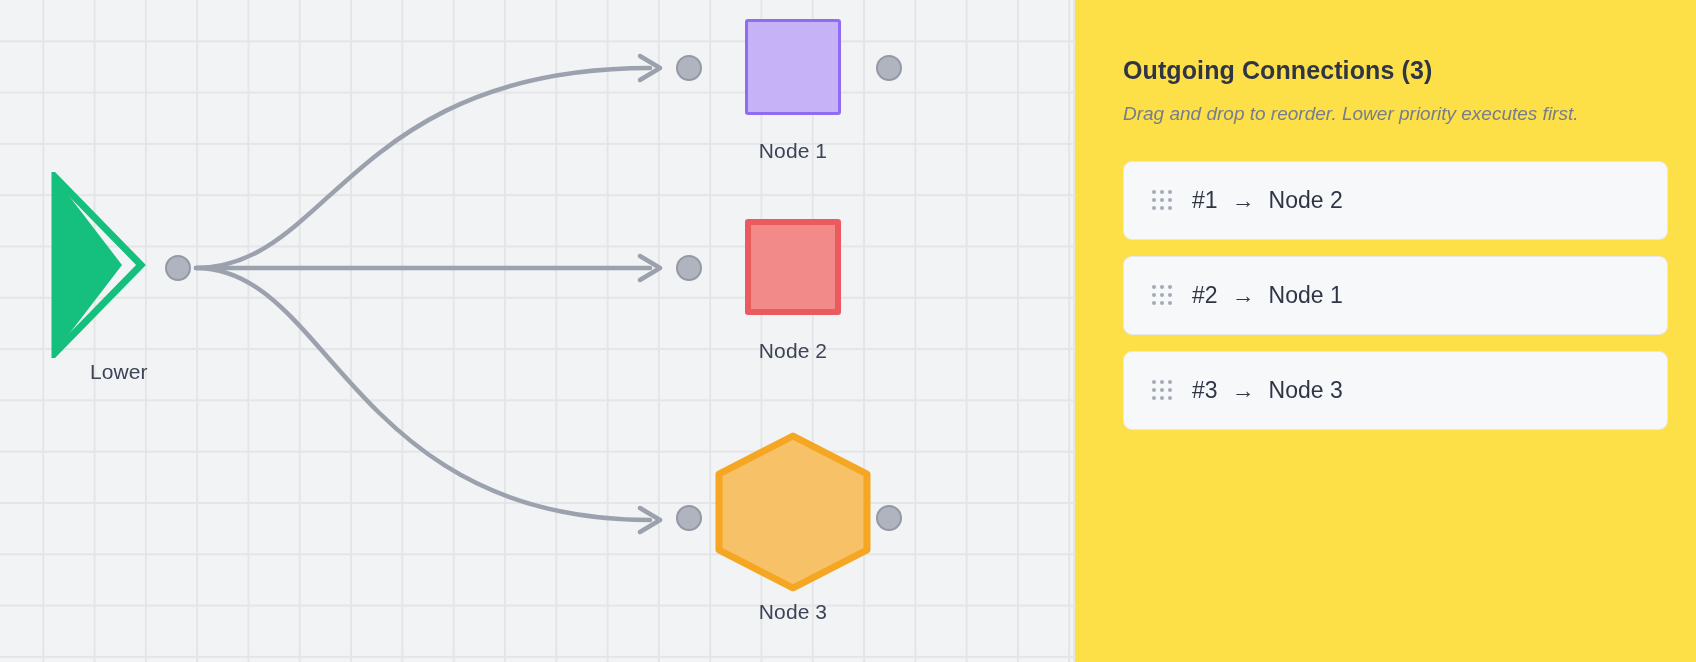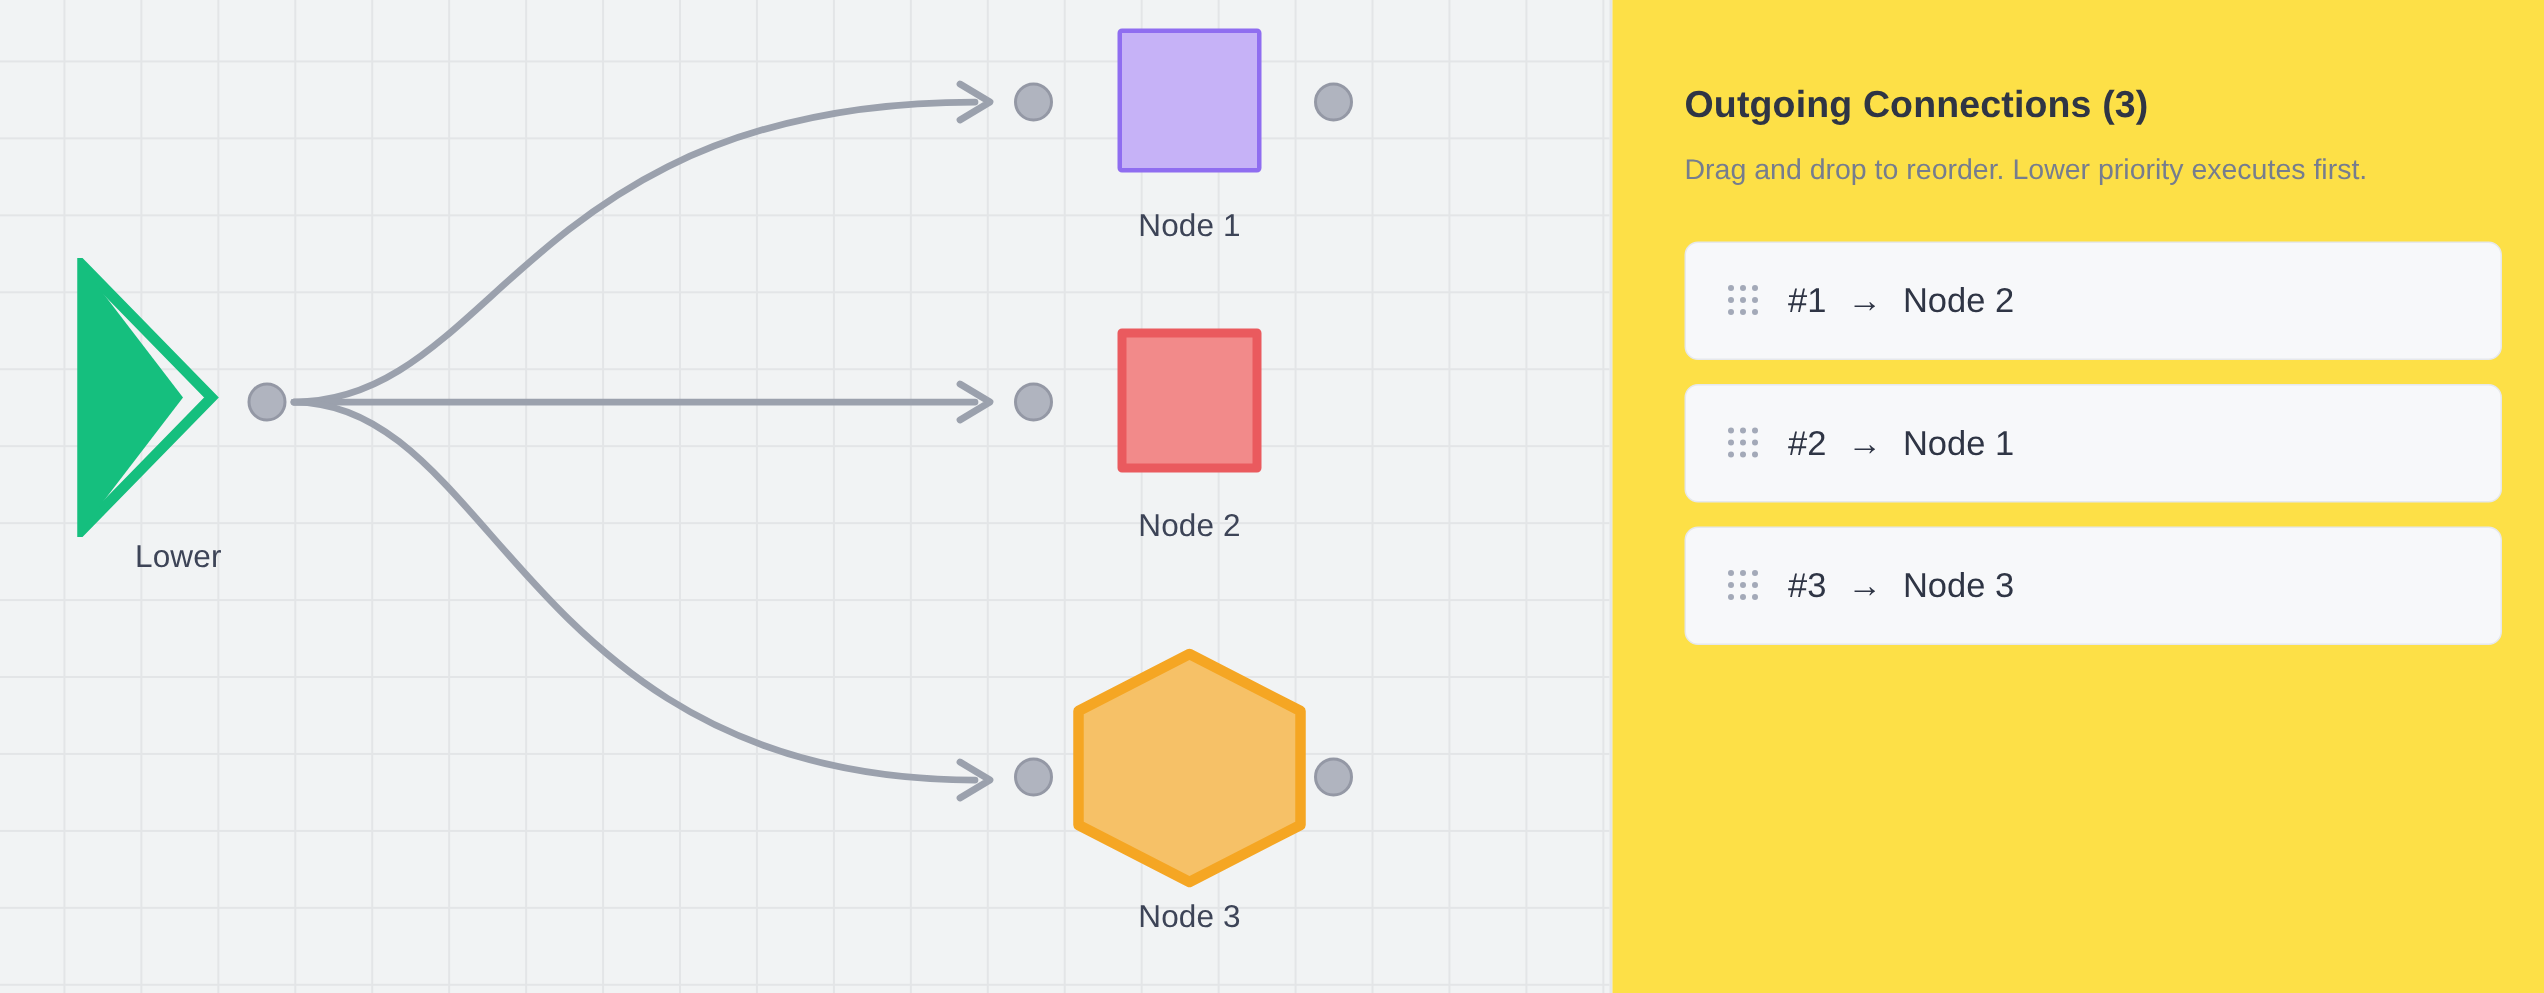--- a/index.html
+++ b/index.html
@@ -133,20 +133,21 @@
     color: #2f3545;
     letter-spacing: .1px;
   }
 
   #panel-subtitle {
     margin-top: 16px;
     font-size: 19px;
     line-height: 1.42;
     color: #767d8e;
     max-width: 470px;
+    font-style: italic;
   }
 
   #conn-list {
     margin-top: 33px;
     width: 545px;
     display: flex;
     flex-direction: column;
     gap: 16px;
   }
 

